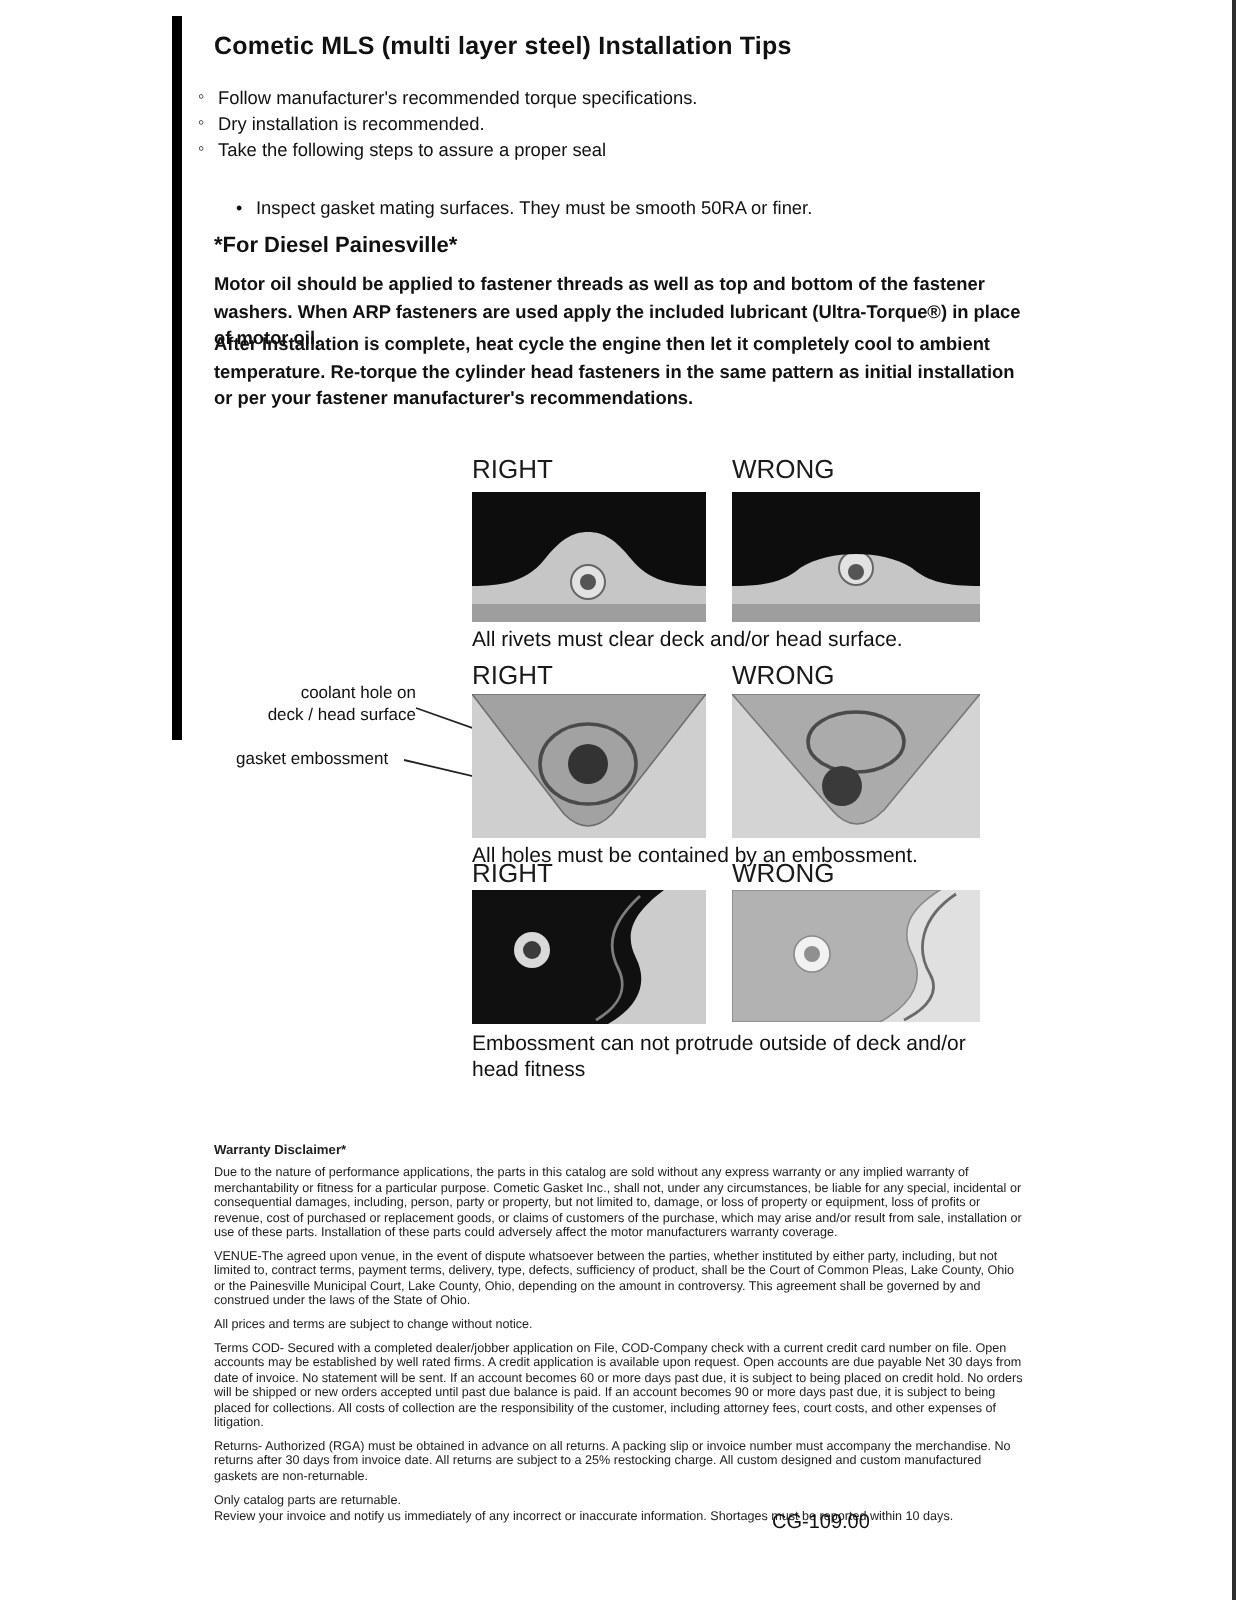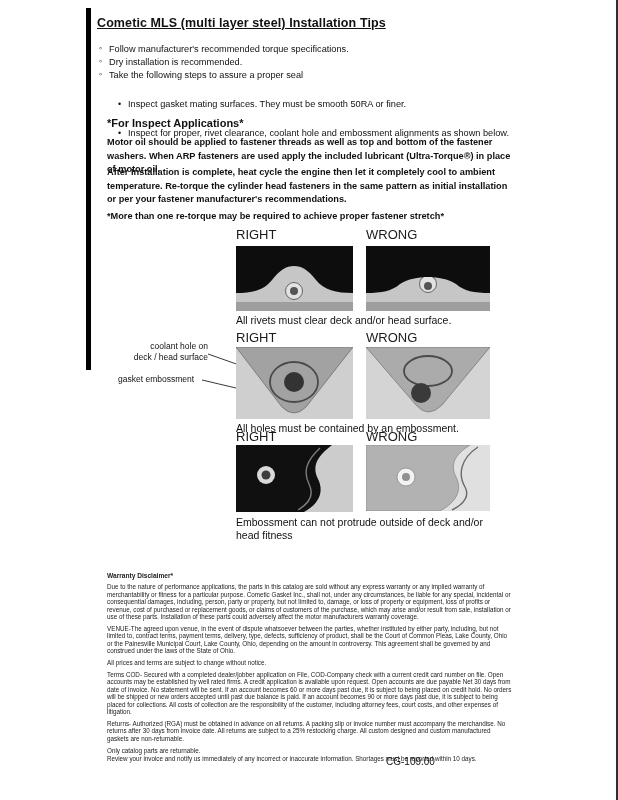--- a/index.html
+++ b/index.html
@@ -10,23 +10,22 @@
     margin:0 auto;
     background:#ffffff;
     font-family:"Liberation Sans", sans-serif;
     color:#111;
     overflow:hidden;
   }
   .left-bar { position:absolute; left:86px; top:8px; width:5px; height:362px; background:#000; }
   .edge-right { position:absolute; right:0; top:0; width:2px; height:800px; background:#2e2e2e; }
 
   .title {
-    position:absolute; left:97px; top:16px;
+    position:absolute; left:107px; top:16px;
     font-size:12.5px; font-weight:bold;
-    text-decoration:underline;
     letter-spacing:0.1px;
   }
 
   .bullets { position:absolute; left:99px; top:43px; width:430px; font-size:9.2px; line-height:13px; }
   .bullet { position:relative; padding-left:10px; }
   .bullet::before { content:"◦"; position:absolute; left:0; top:-1px; font-size:9px; }
   .bullet.sub { margin-left:19px;margin-top:16px; }
   .bullet.sub::before { content:"•"; top:0; }
 
   .diesel-heading { position:absolute; left:107px; top:117px; font-size:11px; font-weight:bold; }
@@ -77,27 +76,25 @@
   <div class="left-bar"></div>
   <div class="edge-right"></div>
 
   <h1 class="title">Cometic MLS (multi layer steel) Installation Tips</h1>
 
   <div class="bullets">
     <div class="bullet"><span>Follow manufacturer's recommended torque specifications.</span></div>
     <div class="bullet"><span>Dry installation is recommended.</span></div>
     <div class="bullet"><span>Take the following steps to assure a proper seal</span></div>
     <div class="bullet sub"><span>Inspect gasket mating surfaces.  They must be smooth 50RA or finer.</span></div>
-    <div class="bullet sub"><span>Inspect for proper, rivet clearance, coolant hole and embossment alignments as shown below.</span></div>
   </div>
 
-  <h2 class="diesel-heading">*For Inspect Applications*</h2>
+  <h2 class="diesel-heading">*For Diesel Painesville*</h2>
   <p class="body-para" id="para1">Motor oil should be applied to fastener threads as well as top and bottom of the fastener washers. When ARP fasteners are used apply the included lubricant (Ultra-Torque®) in place of motor oil.</p>
   <p class="body-para" id="para2">After Installation is complete, heat cycle the engine then let it completely cool to ambient temperature. Re-torque the cylinder head fasteners in the same pattern as initial installation or per your fastener manufacturer's recommendations.</p>
-  <p class="body-para" id="diesel-note">*More than one re-torque may be required to achieve proper fastener stretch*</p>
 
   <div class="col-label" id="lbl-r1-right">RIGHT</div>
   <div class="col-label" id="lbl-r1-wrong">WRONG</div>
 
   <svg class="photo" id="img1l" width="117" height="65" viewBox="0 0 117 65">
     <rect width="117" height="65" fill="#c6c6c6"></rect>
     <rect y="56" width="117" height="9" fill="#9e9e9e"></rect>
     <path d="M0,0 H117 V47 C100,47 88,44 80,34 C72,24 66,20 58,20 C50,20 44,24 36,34 C28,44 17,47 0,47 Z" fill="#0d0d0d"></path>
     <circle cx="58" cy="45" r="8.5" fill="#e2e2e2" stroke="#666" stroke-width="1"></circle>
     <circle cx="58" cy="45" r="4" fill="#555"></circle>

